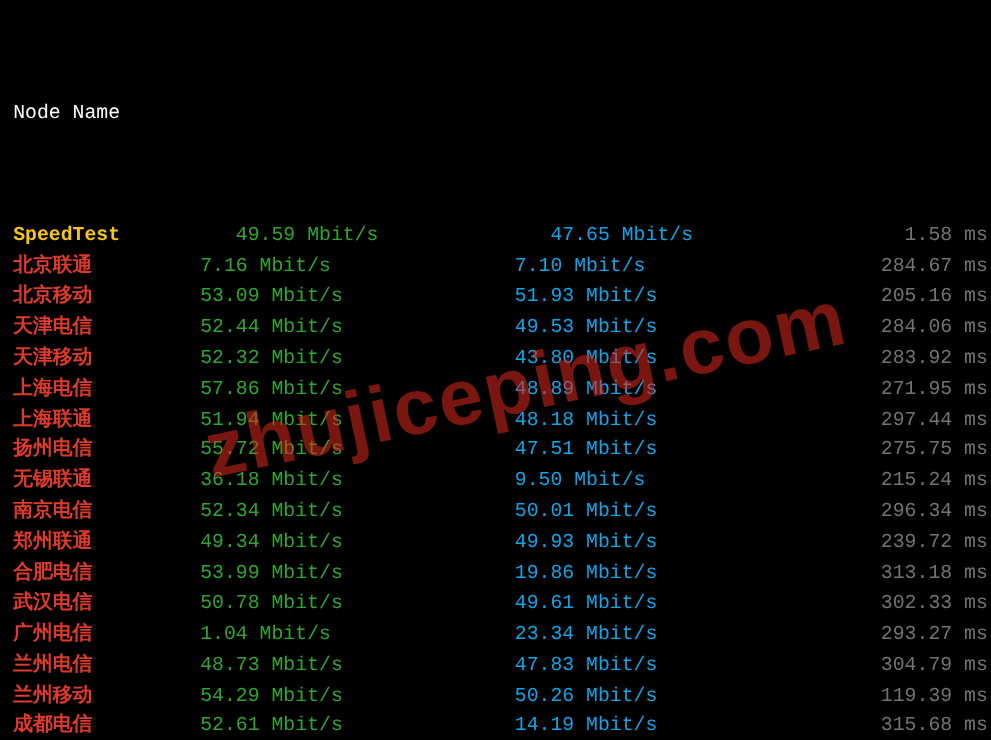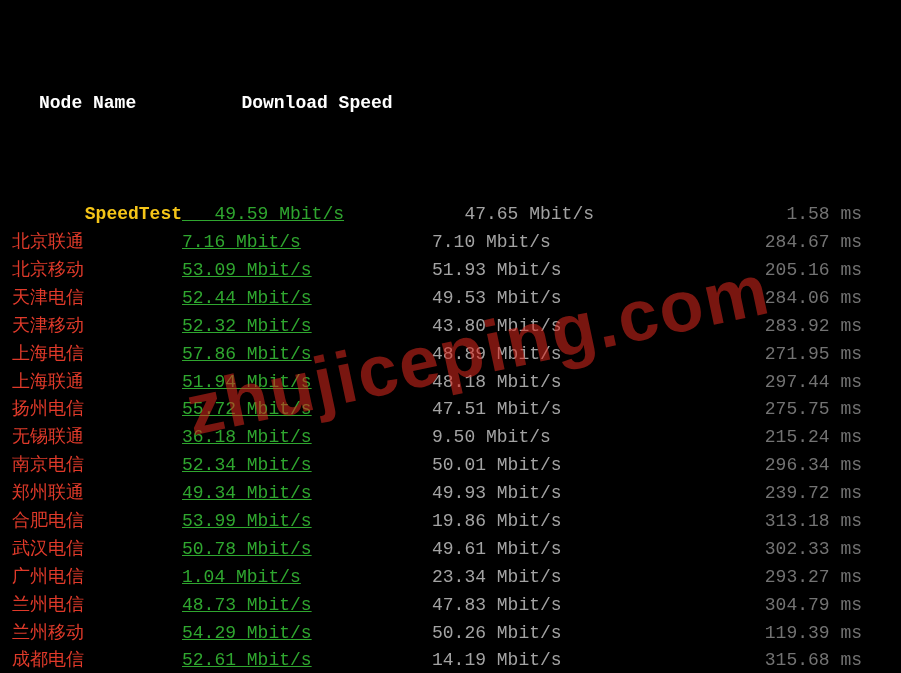--- a/index.html
+++ b/index.html
@@ -20,25 +20,25 @@
     padding: 6px 12px 12px 12px;
     white-space: pre;
   }
   .row {
     display: flex;
   }
   .col-node   { width: 170px; flex-shrink:0; }
   .col-up     { width: 250px; flex-shrink:0; text-align:left; }
   .col-down   { width: 250px; flex-shrink:0; text-align:left; }
   .col-lat    { width: 180px; flex-shrink:0; text-align:right; }
-  .hdr { color: #fff; font-weight: bold; margin-left: 27px; }
-  .yellow { color: #f5c518; font-weight: bold; text-align: right; }
-  .green  { color: #2fa62f; text-decoration: underline; }
-  .red    { color: #a3a3a3; }
-  .redb   { color: #e03a2a; font-weight: normal; }
+  .hdr { color: #fff; font-weight: normal; }
+  .yellow { color: #f5c518; font-weight: bold; }
+  .green  { color: #2fa62f; }
+  .red    { color: #0ea5e9; margin-left: 36px; }
+  .redb   { color: #e03a2a; font-weight: bold; }
   .cyan   { color: #737373; }
   .watermark {
     position: absolute;
     top: 52%;
     left: 53%;
     transform: translate(-50%, -50%) rotate(-12deg);
     font-family: Arial, sans-serif;
     font-size: 72px;
     font-weight: bold;
     color: rgba(220, 40, 30, 0.55);
@@ -47,21 +47,20 @@
     white-space: nowrap;
   }
 </style>
 </head>
 <body>
 
 <div class="terminal">
 
   <div class="row hdr">
     <span class="col-node">Node Name</span>
-    <span class="col-down">   <span>Download Speed</span></span>
   </div>
 
   <div id="rows-container"><div class="row"><span class="col-node yellow">SpeedTest</span><span class="col-up green">   49.59 Mbit/s</span><span class="col-down red">   47.65 Mbit/s</span><span class="col-lat cyan">1.58 ms</span></div><div class="row"><span class="col-node redb">北京联通</span><span class="col-up green">7.16 Mbit/s</span><span class="col-down red">7.10 Mbit/s</span><span class="col-lat cyan">284.67 ms</span></div><div class="row"><span class="col-node redb">北京移动</span><span class="col-up green">53.09 Mbit/s</span><span class="col-down red">51.93 Mbit/s</span><span class="col-lat cyan">205.16 ms</span></div><div class="row"><span class="col-node redb">天津电信</span><span class="col-up green">52.44 Mbit/s</span><span class="col-down red">49.53 Mbit/s</span><span class="col-lat cyan">284.06 ms</span></div><div class="row"><span class="col-node redb">天津移动</span><span class="col-up green">52.32 Mbit/s</span><span class="col-down red">43.80 Mbit/s</span><span class="col-lat cyan">283.92 ms</span></div><div class="row"><span class="col-node redb">上海电信</span><span class="col-up green">57.86 Mbit/s</span><span class="col-down red">48.89 Mbit/s</span><span class="col-lat cyan">271.95 ms</span></div><div class="row"><span class="col-node redb">上海联通</span><span class="col-up green">51.94 Mbit/s</span><span class="col-down red">48.18 Mbit/s</span><span class="col-lat cyan">297.44 ms</span></div><div class="row"><span class="col-node redb">扬州电信</span><span class="col-up green">55.72 Mbit/s</span><span class="col-down red">47.51 Mbit/s</span><span class="col-lat cyan">275.75 ms</span></div><div class="row"><span class="col-node redb">无锡联通</span><span class="col-up green">36.18 Mbit/s</span><span class="col-down red">9.50 Mbit/s</span><span class="col-lat cyan">215.24 ms</span></div><div class="row"><span class="col-node redb">南京电信</span><span class="col-up green">52.34 Mbit/s</span><span class="col-down red">50.01 Mbit/s</span><span class="col-lat cyan">296.34 ms</span></div><div class="row"><span class="col-node redb">郑州联通</span><span class="col-up green">49.34 Mbit/s</span><span class="col-down red">49.93 Mbit/s</span><span class="col-lat cyan">239.72 ms</span></div><div class="row"><span class="col-node redb">合肥电信</span><span class="col-up green">53.99 Mbit/s</span><span class="col-down red">19.86 Mbit/s</span><span class="col-lat cyan">313.18 ms</span></div><div class="row"><span class="col-node redb">武汉电信</span><span class="col-up green">50.78 Mbit/s</span><span class="col-down red">49.61 Mbit/s</span><span class="col-lat cyan">302.33 ms</span></div><div class="row"><span class="col-node redb">广州电信</span><span class="col-up green">1.04 Mbit/s</span><span class="col-down red">23.34 Mbit/s</span><span class="col-lat cyan">293.27 ms</span></div><div class="row"><span class="col-node redb">兰州电信</span><span class="col-up green">48.73 Mbit/s</span><span class="col-down red">47.83 Mbit/s</span><span class="col-lat cyan">304.79 ms</span></div><div class="row"><span class="col-node redb">兰州移动</span><span class="col-up green">54.29 Mbit/s</span><span class="col-down red">50.26 Mbit/s</span><span class="col-lat cyan">119.39 ms</span></div><div class="row"><span class="col-node redb">成都电信</span><span class="col-up green">52.61 Mbit/s</span><span class="col-down red">14.19 Mbit/s</span><span class="col-lat cyan">315.68 ms</span></div></div>
 
   
 
   
   
   
 

